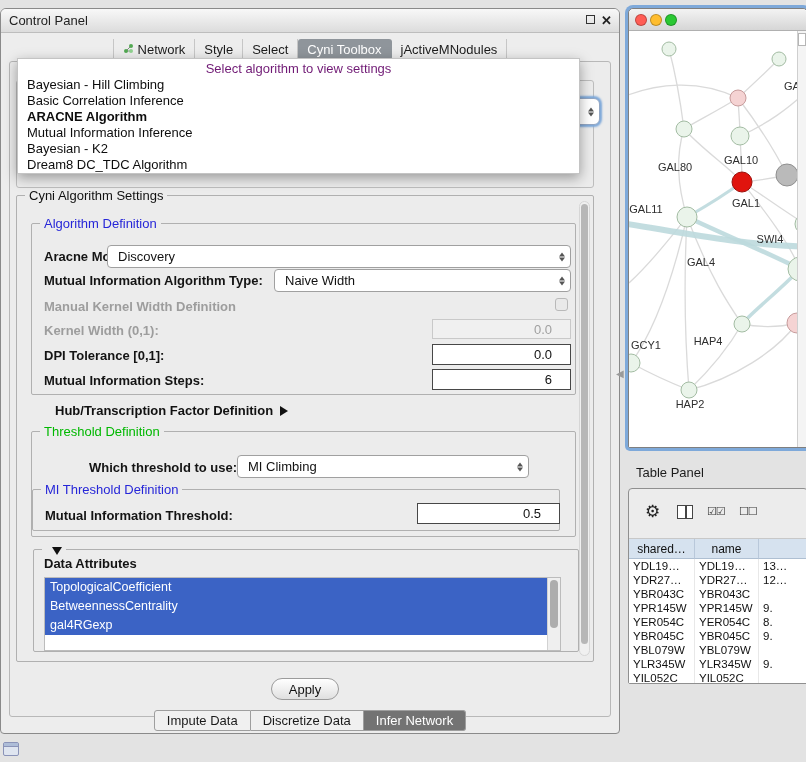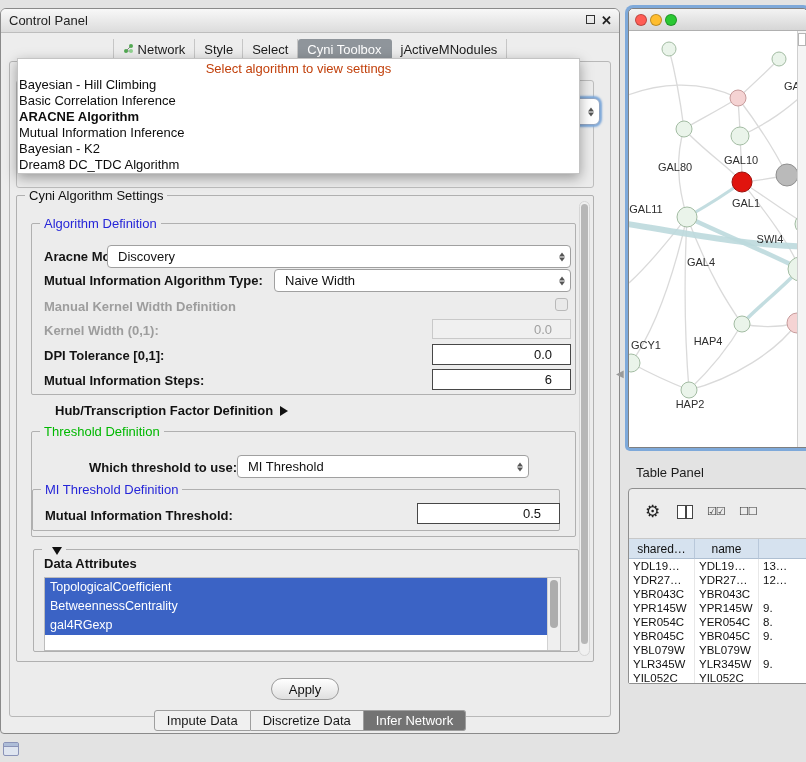--- a/index.html
+++ b/index.html
@@ -99,22 +99,22 @@
   .bottom-tabs{position:absolute;left:0;right:0;top:701px;height:21px;display:flex;justify-content:center;}
   .seg{border:1px solid #9e9e9e;border-left:none;padding:0 12px;font-size:13px;background:#f0f0f0;
       height:21px;line-height:19px;color:#1a1a1a;white-space:nowrap;}
   .seg:first-child{border-left:1px solid #9e9e9e;border-radius:3px 0 0 3px;}
   .seg:last-child{border-radius:0 3px 3px 0;}
   .seg.active{background:#737373;color:#fff;}
 
   
   .popup{position:absolute;left:16px;top:49px;width:563px;height:116px;background:#fff;
       border:1px solid #c4c4c4;box-shadow:0 4px 12px rgba(0,0,0,.35);z-index:30;padding-top:1px;}
-  .pop-placeholder{height:17px;line-height:17px;text-align:center;color:#c2410c;font-size:13px;}
-  .pop-item{height:16px;line-height:16px;padding-left:1px;font-size:13px;color:#0d0d0d;white-space:nowrap;}
+  .pop-placeholder{height:17px;line-height:17px;text-align:center;color:#701a75;font-size:13px;}
+  .pop-item{height:16px;line-height:16px;padding-left:9px;font-size:13px;color:#0d0d0d;white-space:nowrap;}
   .pop-item.sel{font-weight:bold;}
 
   
   .collapse-arrow{position:absolute;left:616px;top:368px;font-size:10px;color:#9a9a9a;}
 
   
   .netwin{position:absolute;left:628px;top:8px;width:180px;height:440px;background:#fff;
       border:1px solid #7f7f7f;border-radius:5px 5px 2px 2px;
       box-shadow:0 0 0 3px var(--focus-ring,#7ea9da);}
   .net-titlebar{position:absolute;left:0;top:0;right:0;height:22px;
@@ -238,21 +238,21 @@
 
         <div class="hubrow">
           <span>Hub/Transcription Factor Definition</span><span class="tri-right"></span>
         </div>
 
         <div class="group thresh">
           <span class="gtitle green">Threshold Definition</span>
 
           <span class="lbl b" style="left:57px;top:28px">Which threshold to use:</span>
           <div class="combo c3">
-            <span>MI Threshold</span>
+            <span>MI Climbing</span>
             <span class="combo-arrows">
                 <i class="up"></i>
                 <i class="dn"></i>
               </span>
           </div>
 
           <div class="group migroup">
             <span class="gtitle blue">MI Threshold Definition</span>
             <span class="lbl b" style="left:12px;top:18px">Mutual Information Threshold:</span>
             <div class="tfield f4">0.5</div>

